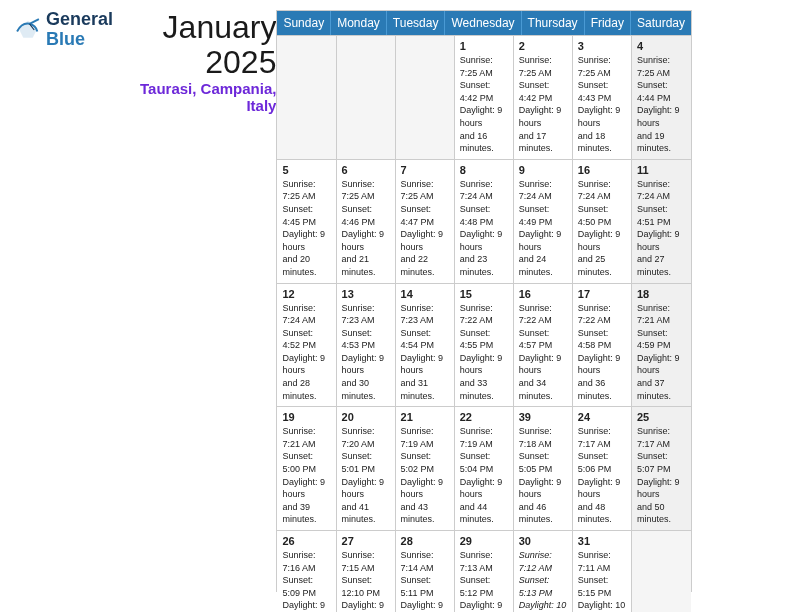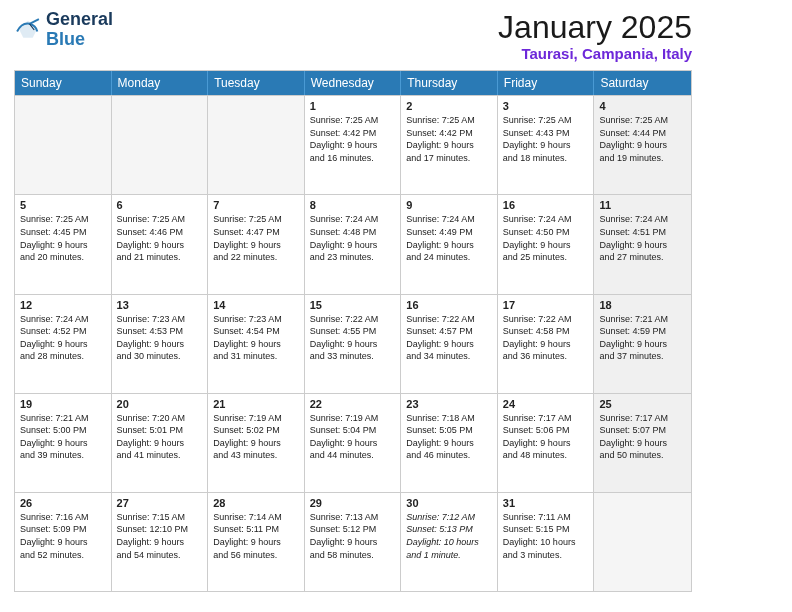--- a/index.html
+++ b/index.html
@@ -8,21 +8,20 @@
       background: #fff;
       width: 792px;
       height: 612px;
       overflow: hidden;
     }
     .page {
       width: 706px;
       height: 612px;
       padding: 10px 14px 20px 14px;
       display: flex;
-      flex-direction: column;
     }
     .header {
       display: flex;
       align-items: flex-start;
       justify-content: space-between;
       margin-bottom: 8px;
     }
     .logo {
       display: flex;
       align-items: center;
@@ -301,21 +300,21 @@
 and 43 minutes.</div>
           </div>
           <div class="cal-cell">
             <div class="day-num">22</div>
             <div class="day-info" style="white-space: pre-line;">Sunrise: 7:19 AM
 Sunset: 5:04 PM
 Daylight: 9 hours
 and 44 minutes.</div>
           </div>
           <div class="cal-cell">
-            <div class="day-num">23</div>
+            <div class="day-num">39</div>
             <div class="day-info" style="white-space: pre-line;">Sunrise: 7:18 AM
 Sunset: 5:05 PM
 Daylight: 9 hours
 and 46 minutes.</div>
           </div>
           <div class="cal-cell">
             <div class="day-num">24</div>
             <div class="day-info" style="white-space: pre-line;">Sunrise: 7:17 AM
 Sunset: 5:06 PM
 Daylight: 9 hours

